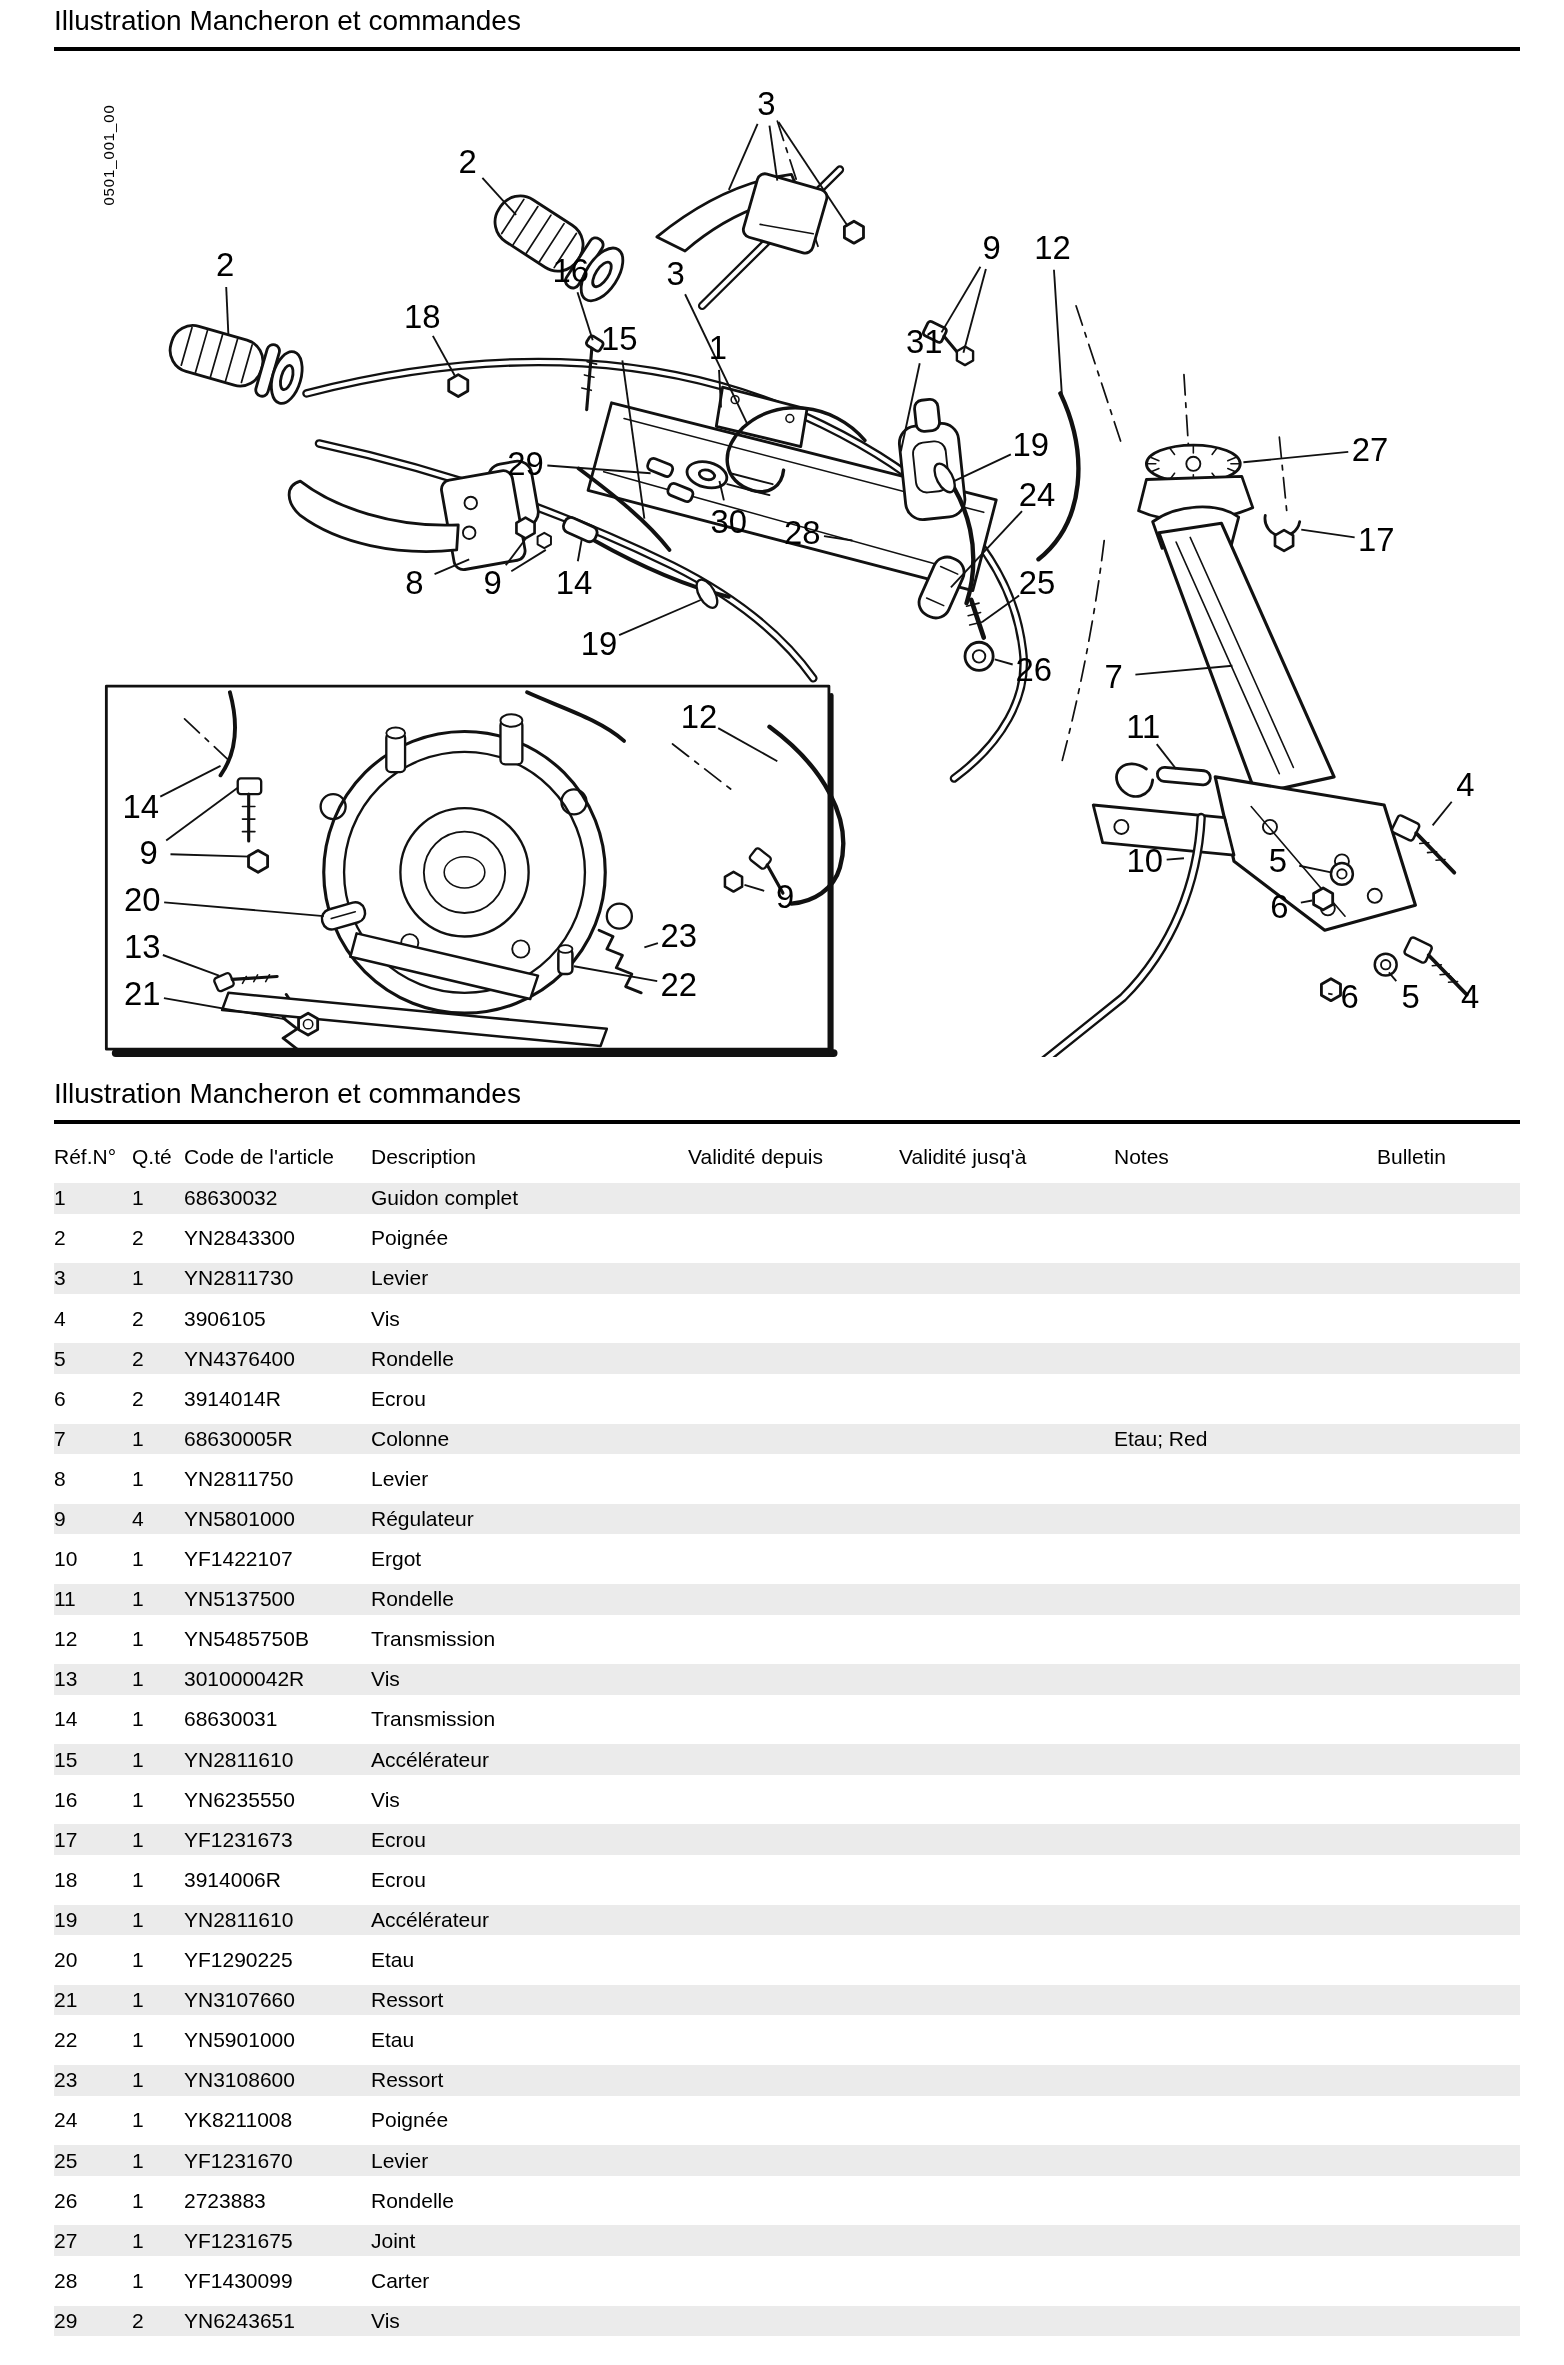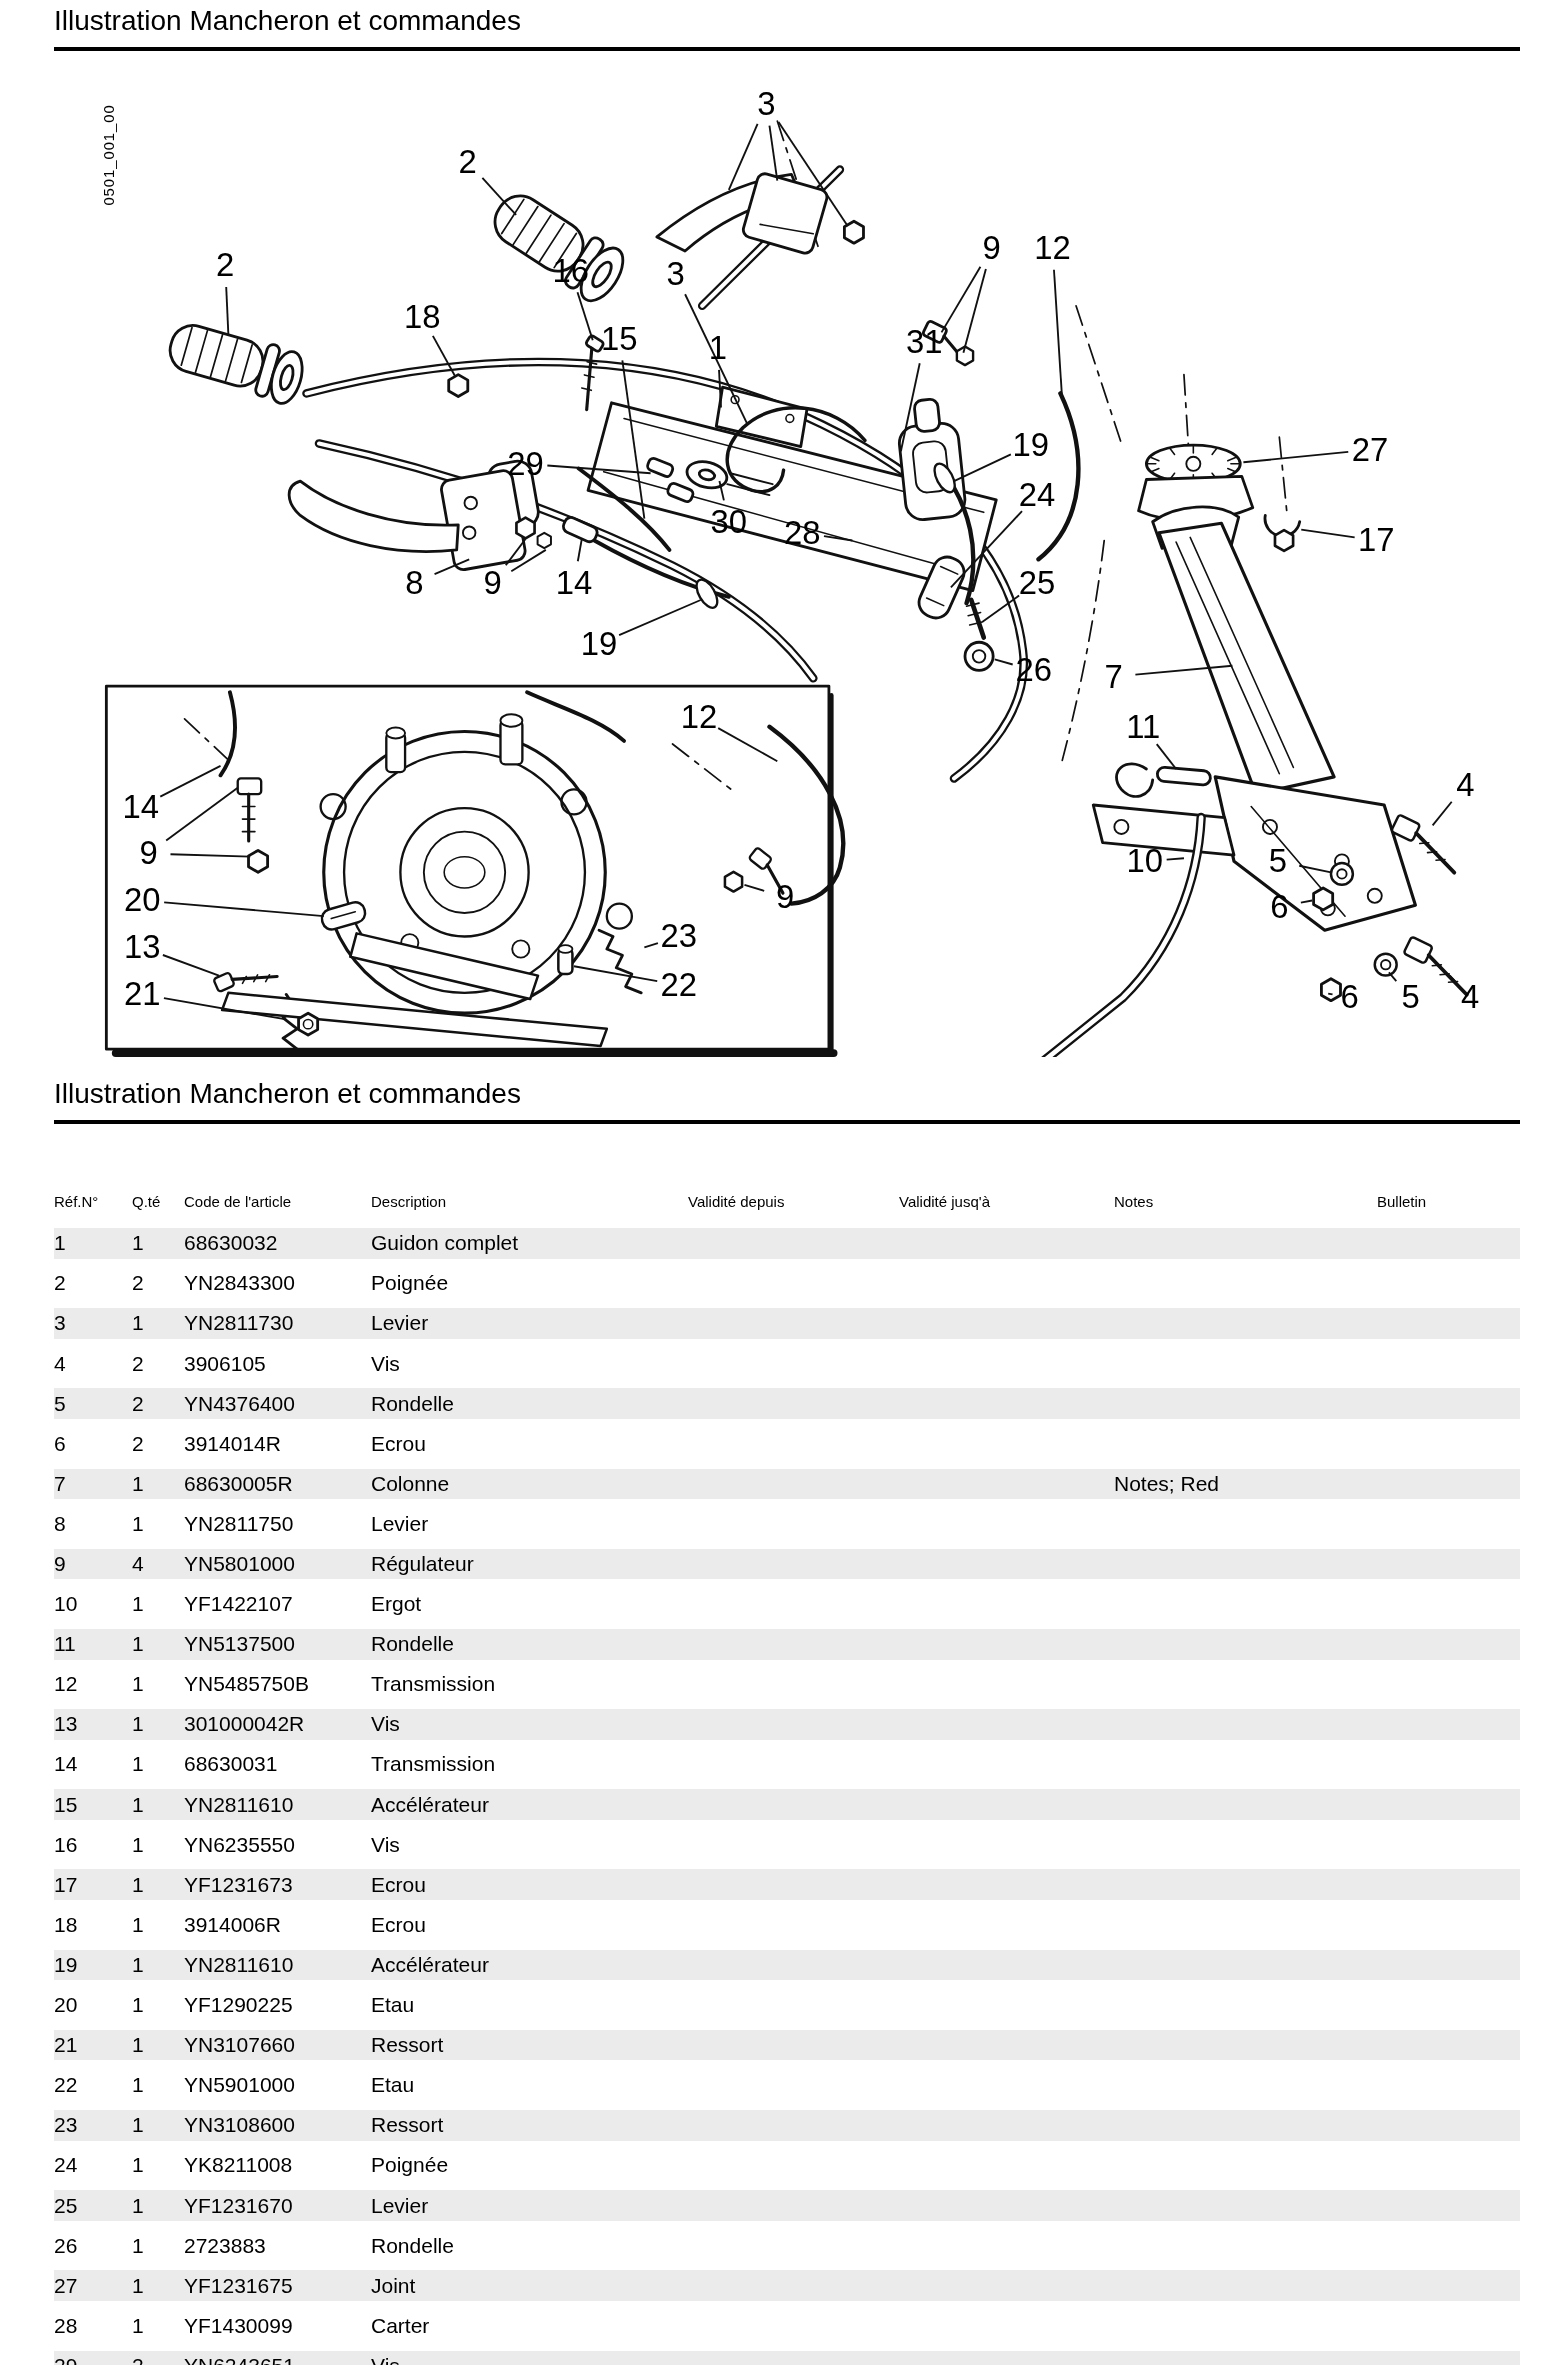--- a/index.html
+++ b/index.html
@@ -7,21 +7,21 @@
        font-family:"Liberation Sans",sans-serif;overflow:hidden;}
   .pad{padding-left:54px;padding-right:44px;}
   .page-title{font-size:28px;line-height:33px;font-weight:400;letter-spacing:0;margin:0;padding-top:3.8px;}
   .rule{height:3.8px;background:#000;margin-top:10.4px;}
   .diagram-wrap{position:relative;width:1564px;height:986px;margin-top:20px;}
   .diagram-wrap svg{position:absolute;left:0;top:0;width:100%;height:100%;}
   .title2{margin-top:16px;}
   .ptable{margin-top:21px;}
   .t-head,.t-row{display:grid;grid-template-columns:78px 52px 187px 317px 211px 215px 263px 143px;}
   .t-head{margin-bottom:14px;}
-  .t-head .c{font-size:15px;line-height:24px;margin-top:45px;}
+  .t-head .c{font-size:21px;line-height:24px;}
   .t-row{min-height:30px;margin-bottom:9.5px;padding:3.3px 0;box-sizing:border-box;align-items:flex-start;}
   .t-row.odd{background:var(--stripe,#ebebeb);}
   .t-row .c{font-size:21px;line-height:24px;white-space:pre-wrap;}
   svg text.callout{font-family:"Liberation Sans",sans-serif;font-size:21px;font-weight:400;fill:#000;}
   svg .lead{stroke:#111;stroke-width:1.2;fill:none;}
   svg text.dwgcode{font-family:"Liberation Sans",sans-serif;font-size:9.5px;letter-spacing:0.6px;fill:#000;}
 </style>
 </head>
 <body>
 
@@ -421,21 +421,21 @@
         <div class="c c-notes"></div>
         <div class="c c-bulletin"></div>
       </div>
       <div class="t-row odd">
         <div class="c c-ref">7</div>
         <div class="c c-qty">1</div>
         <div class="c c-code">68630005R</div>
         <div class="c c-desc">Colonne</div>
         <div class="c c-valid_from"></div>
         <div class="c c-valid_to"></div>
-        <div class="c c-notes">Notes; Red</div>
+        <div class="c c-notes">Etau; Red</div>
         <div class="c c-bulletin"></div>
       </div>
       <div class="t-row">
         <div class="c c-ref">8</div>
         <div class="c c-qty">1</div>
         <div class="c c-code">YN2811750</div>
         <div class="c c-desc">Levier</div>
         <div class="c c-valid_from"></div>
         <div class="c c-valid_to"></div>
         <div class="c c-notes"></div>

